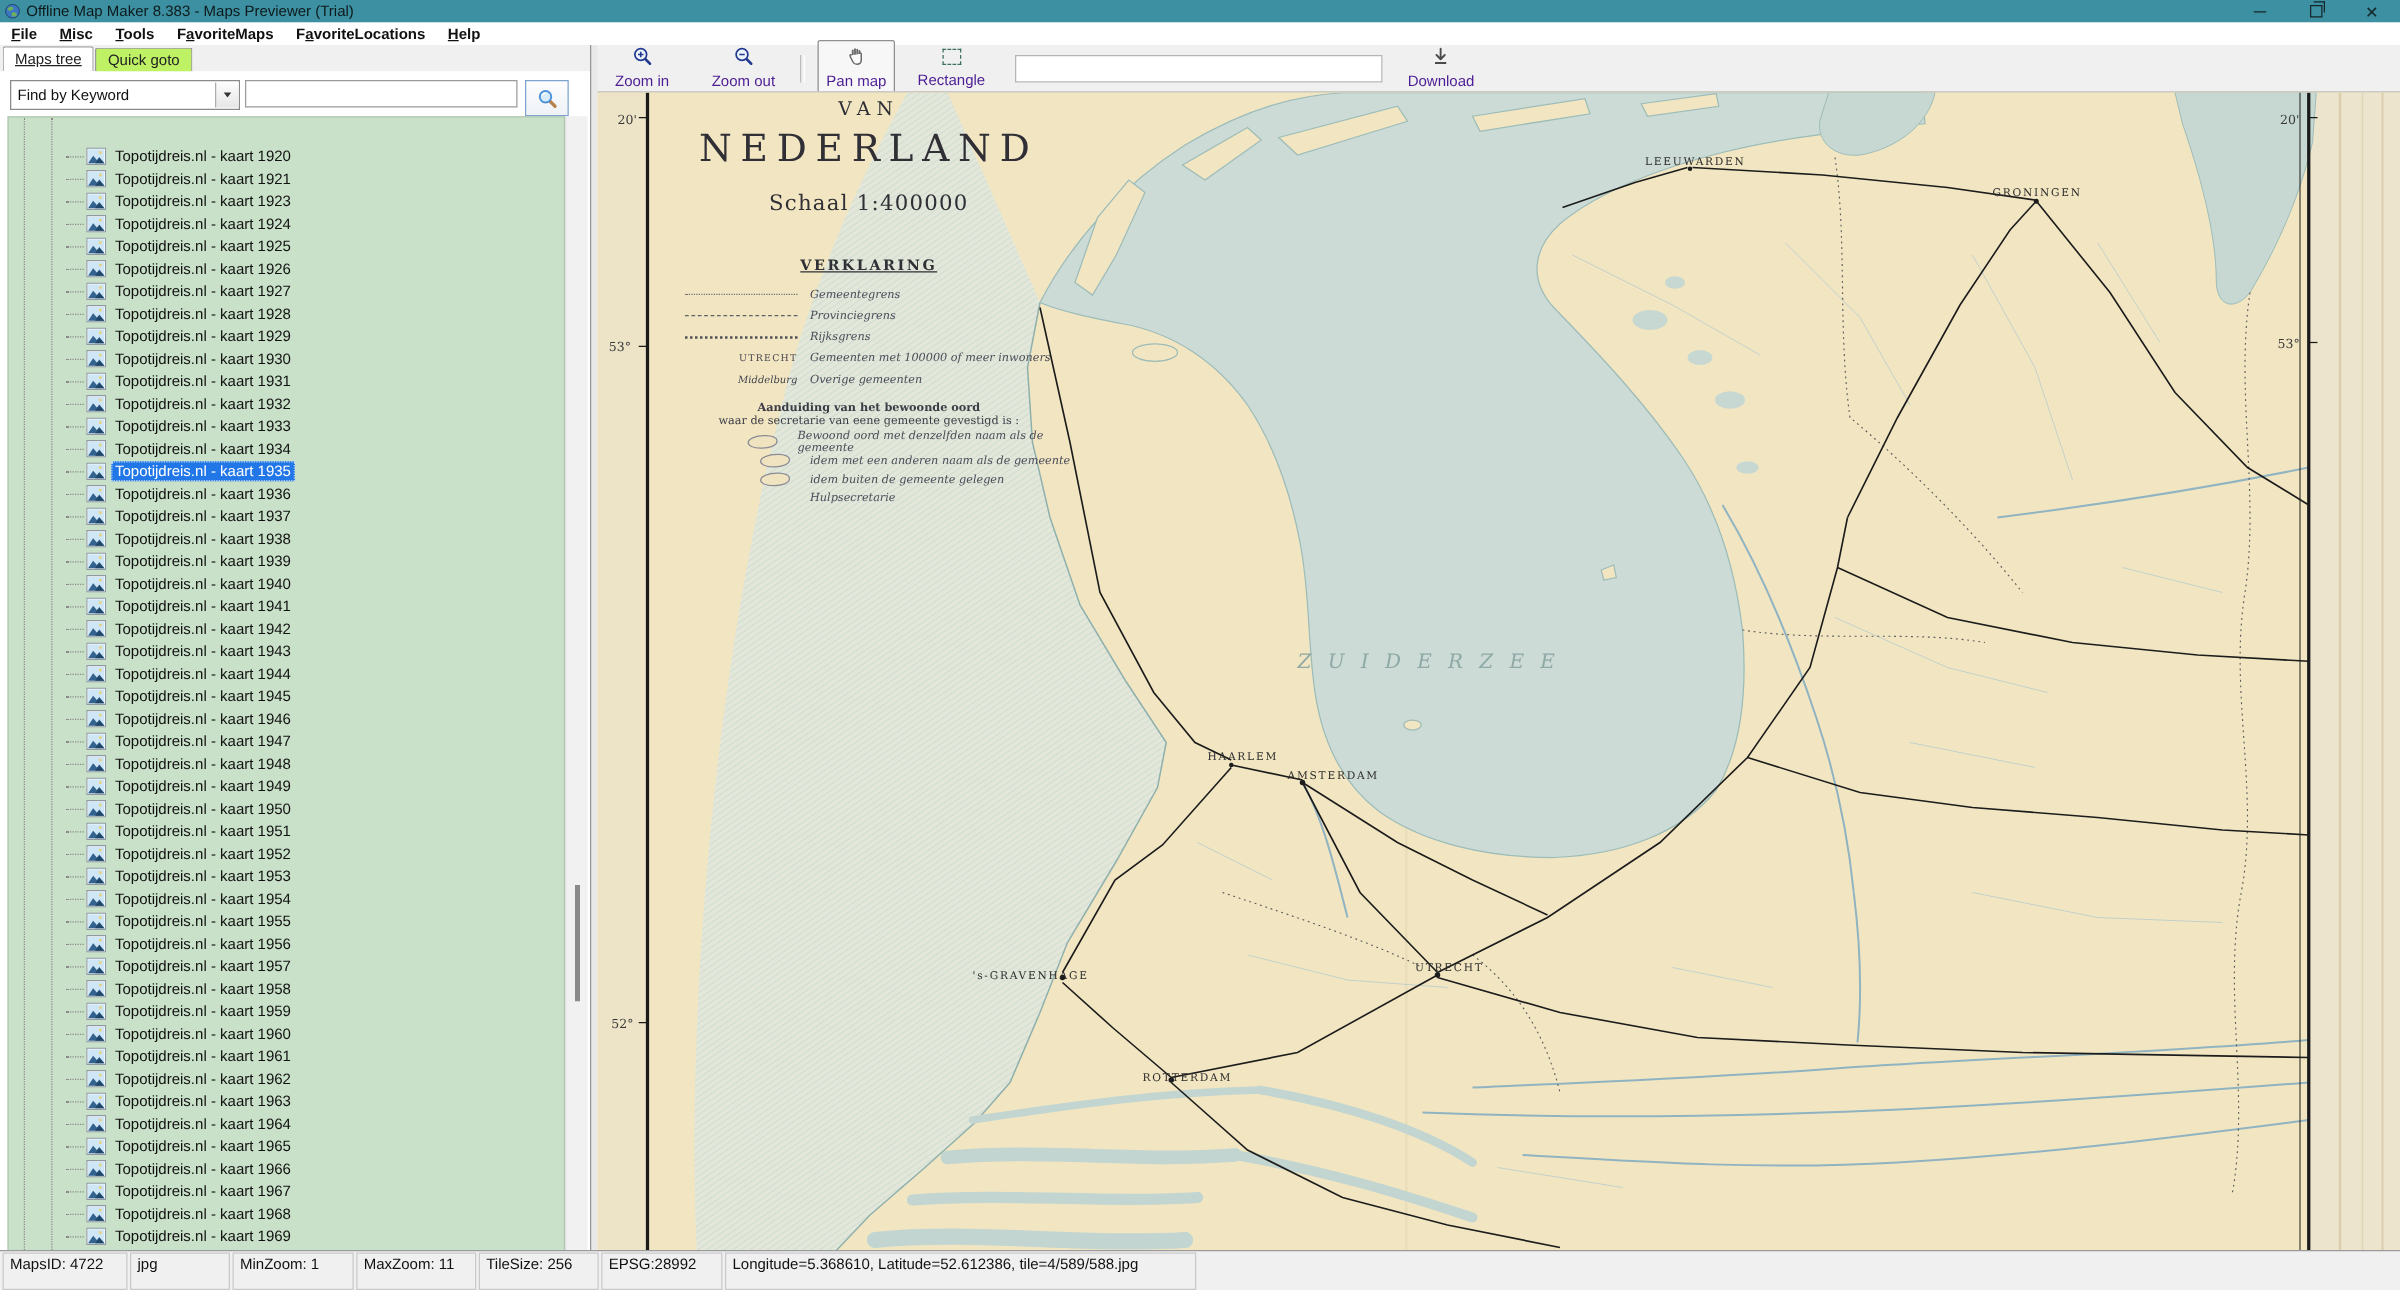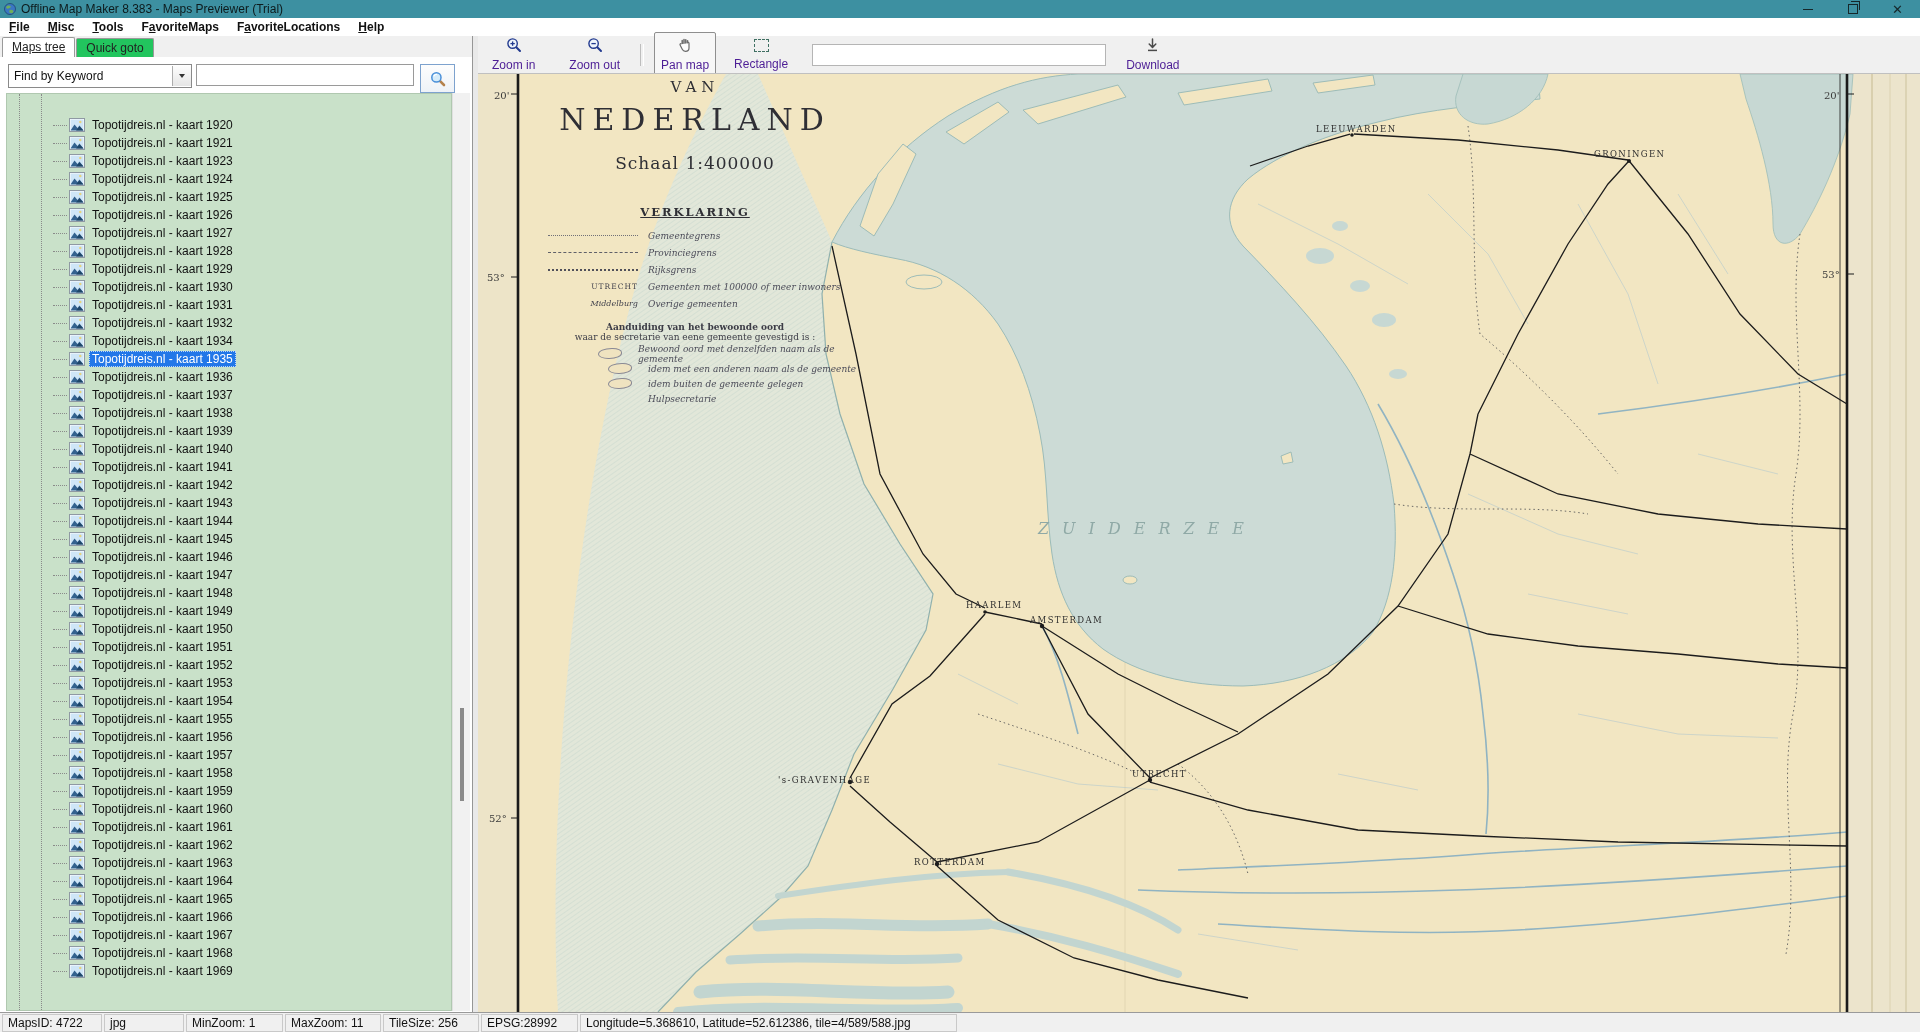--- a/index.html
+++ b/index.html
@@ -17,21 +17,21 @@
   .glyph-restore:before{content:"";position:absolute;left:2px;top:-4px;width:8px;height:8px;border:1.4px solid #15272a;border-bottom:none;border-left:none;}
   .glyph-close{font-size:13px;line-height:13px;}
   
   .menubar{position:absolute;left:0;top:18px;right:0;height:18px;background:#fff;
            display:flex;align-items:center;gap:0;font-weight:bold;}
   .menu-item{padding:1px 9px;cursor:default;}
   .menu-item u{text-decoration:underline;}
   
   .sidebar{position:absolute;left:0;top:36px;width:472px;bottom:20px;background:#fff;}
   .tab-row{height:21px;background:#f0f0f0;display:flex;align-items:flex-end;padding-left:2px;border-bottom:1px solid #fff;}
-  .tab{padding:2px 9px 2px 9px;border:1px solid #9a9a9a;border-bottom:none;background:#22c55e;
+  .tab{padding:2px 9px 2px 9px;border:1px solid #9a9a9a;border-bottom:none;background:#bef264;
        margin-right:1px;border-radius:2px 2px 0 0;position:relative;top:0;color:#222;}
   .tab.active{background:#fff;padding-bottom:3px;z-index:2;text-decoration:underline;}
   .search-row{height:36px;background:#fff;position:relative;}
   .combo{position:absolute;left:8px;top:6px;width:182px;height:22px;border:1px solid #8a8a8a;background:#fff;
          display:flex;align-items:center;}
   .combo .val{flex:1;padding-left:5px;}
   .combo .dd{width:18px;height:20px;border-left:1px solid #adadad;background:linear-gradient(#fdfdfd,#e6e6e6);
              display:flex;align-items:center;justify-content:center;}
   .dd-arrow{width:0;height:0;border-left:3.5px solid transparent;border-right:3.5px solid transparent;border-top:4px solid #333;}
   .search-input{position:absolute;left:196px;top:6px;width:208px;height:20px;border:1px solid #9a9a9a;
@@ -82,22 +82,22 @@
   .ln.dash{border-top:1px dashed #606068;}
   .ln.dotb{border-top:2px dotted #50505a;}
   .smp-caps{font-size:7.5px;letter-spacing:1px;color:#44444e;}
   .smp-ital{font-style:italic;font-size:8px;color:#44444e;}
   .lg-note{margin-top:10px;font-size:9px;color:#3c3c46;text-align:center;}
   .lg-note .b{font-weight:bold;}
   .lg2{margin-top:4px;text-align:left;}
   .lg2 .lg-row{height:15px;}
   .blob{width:22px;height:9px;border:1px solid #8a8a95;border-radius:60% 40% 55% 45%;background:#efe3c0;margin-right:6px;}
   
-  .statusbar{position:absolute;left:0;bottom:0;right:0;height:20px;background:#f0f0f0;
-             border-top:1px solid #9a9a9a;display:flex;gap:2px;padding:1px 0 0 2px;box-sizing:border-box;align-items:flex-end;}
+  .statusbar{position:absolute;left:0;bottom:0;right:0;height:32px;background:#f0f0f0;
+             border-top:1px solid #9a9a9a;display:flex;gap:2px;padding:1px 0 0 2px;box-sizing:border-box;}
   .status-panel{border:1px solid #c9c9c9;background:#f0f0f0;padding:0 5px;line-height:16px;
                 white-space:nowrap;overflow:hidden;box-sizing:border-box;flex:0 0 auto;}
   .hidden-defs{position:absolute;width:0;height:0;overflow:hidden;}
 </style>
 </head>
 <body>
 
 <svg class="hidden-defs" aria-hidden="true">
   <defs>
     <symbol id="ico-pic" viewBox="0 0 16 14">
@@ -231,20 +231,26 @@
           <svg class="tree-ico" viewBox="0 0 16 14">
             <use href="#ico-pic"></use>
           </svg>
           <span class="tree-label">Topotijdreis.nl - kaart 1931</span>
         </div>
         <div class="tree-row">
           <svg class="tree-ico" viewBox="0 0 16 14">
             <use href="#ico-pic"></use>
           </svg>
           <span class="tree-label">Topotijdreis.nl - kaart 1932</span>
+        </div>
+        <div class="tree-row">
+          <svg class="tree-ico" viewBox="0 0 16 14">
+            <use href="#ico-pic"></use>
+          </svg>
+          <span class="tree-label">Topotijdreis.nl - kaart 1933</span>
         </div>
         <div class="tree-row">
           <svg class="tree-ico" viewBox="0 0 16 14">
             <use href="#ico-pic"></use>
           </svg>
           <span class="tree-label">Topotijdreis.nl - kaart 1934</span>
         </div>
         <div class="tree-row selected">
           <svg class="tree-ico" viewBox="0 0 16 14">
             <use href="#ico-pic"></use>

